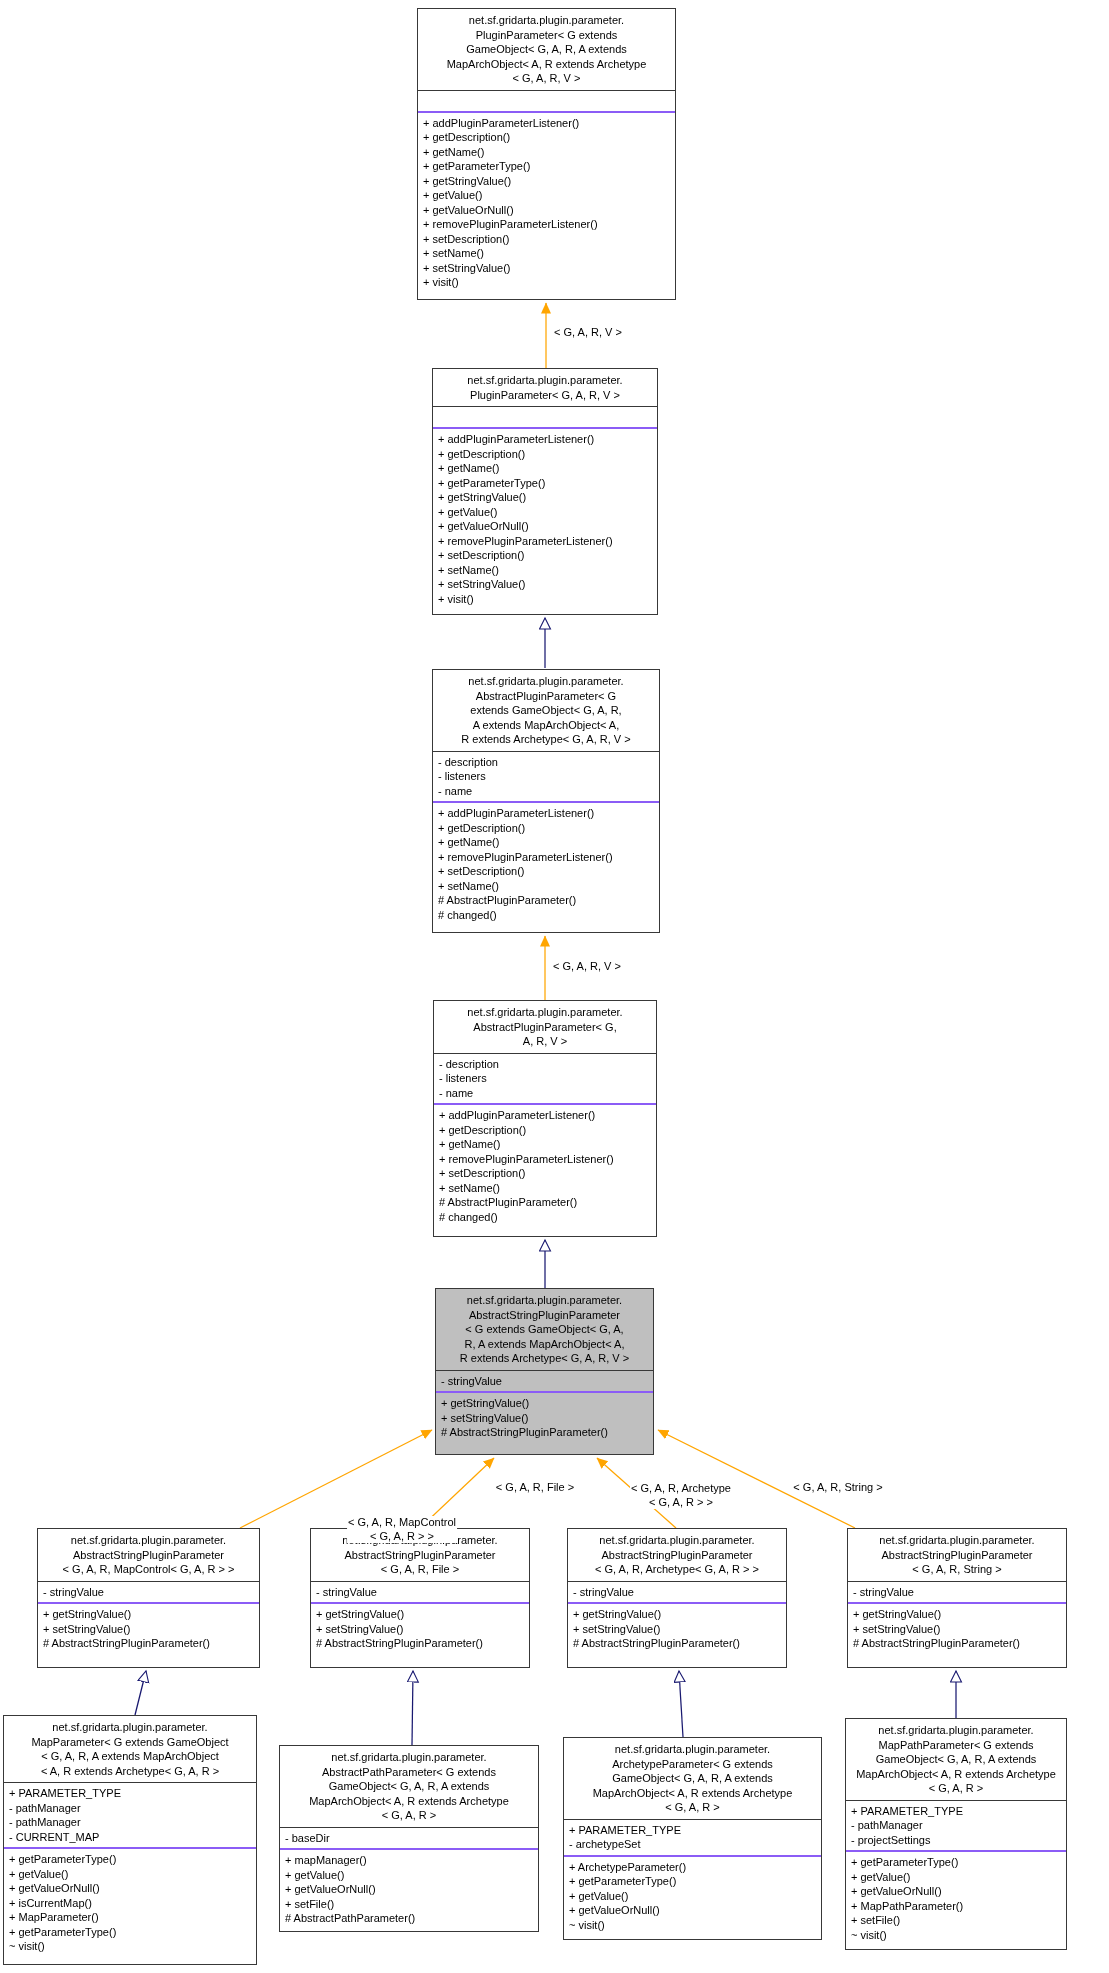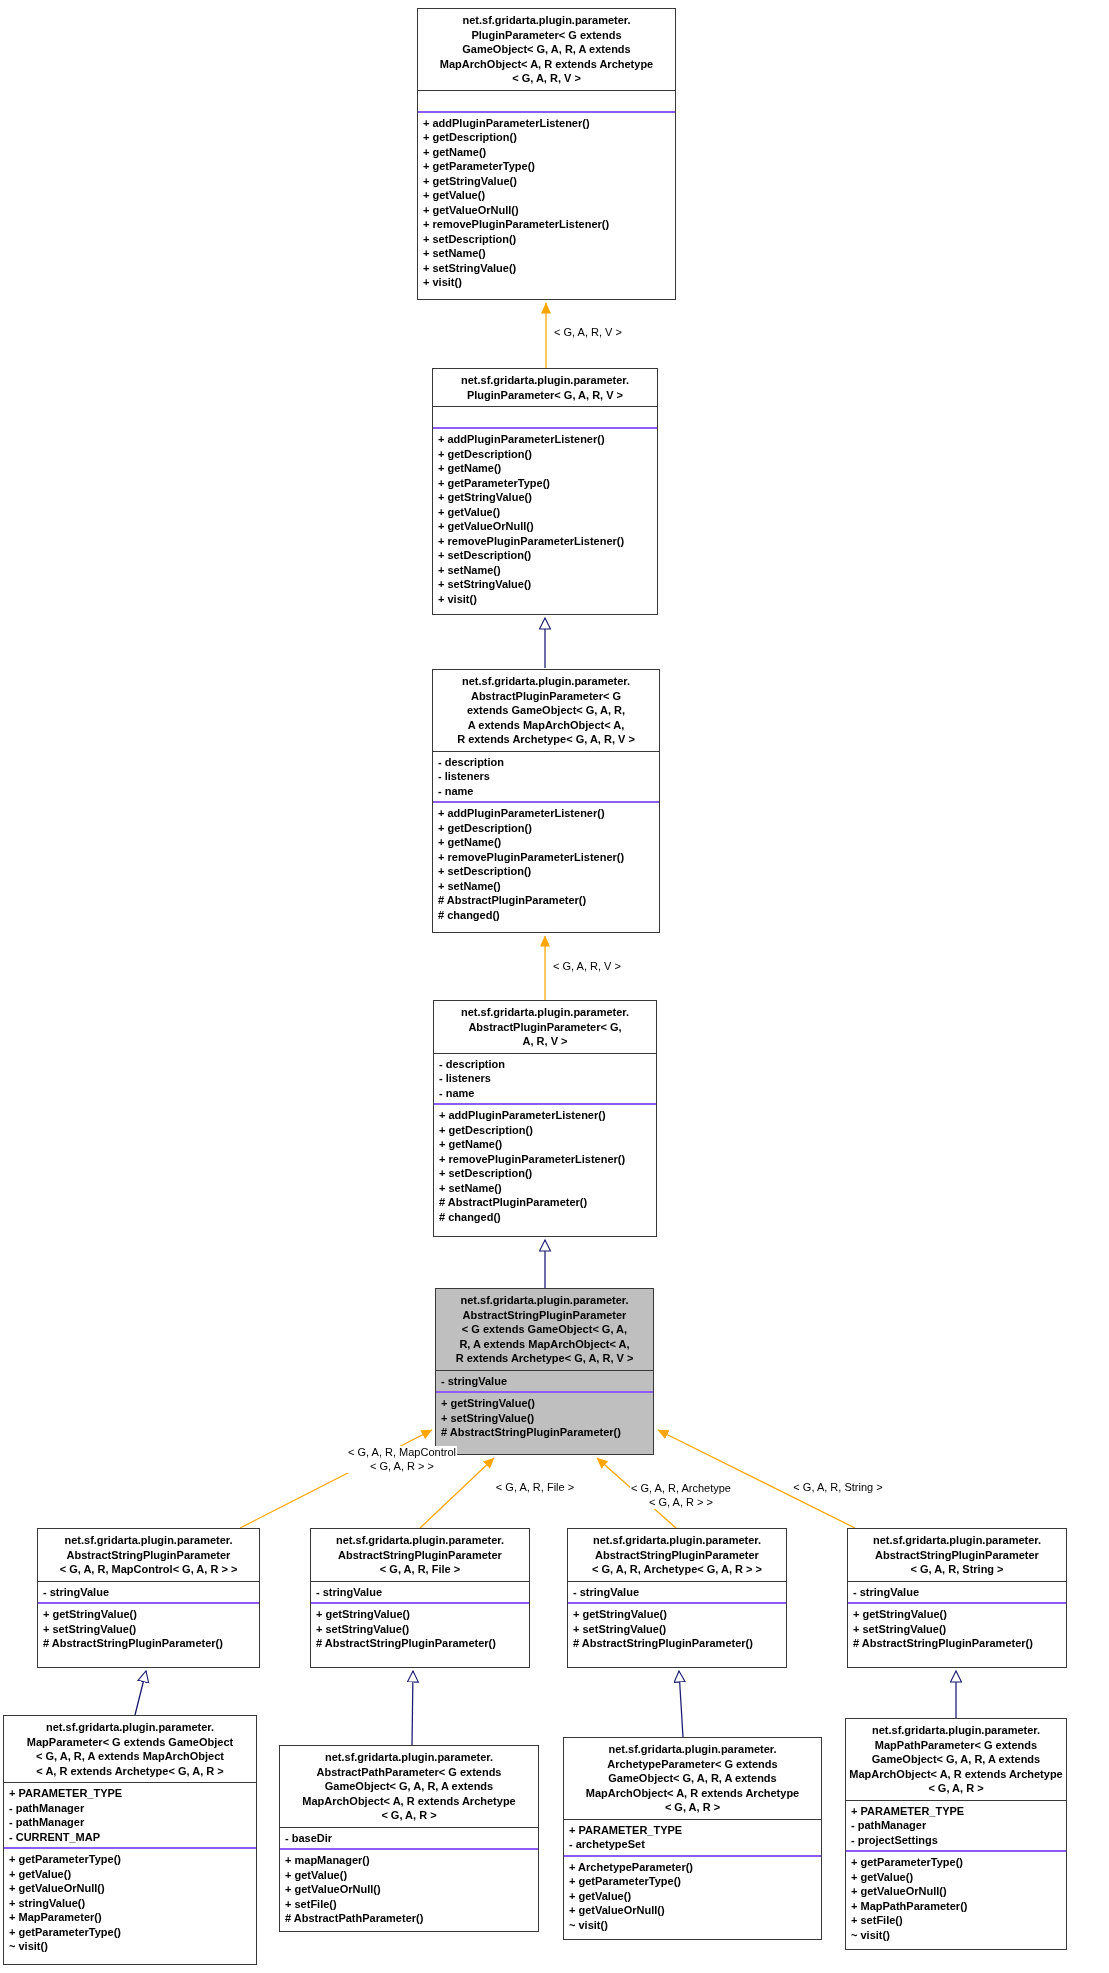--- a/index.html
+++ b/index.html
@@ -3,21 +3,21 @@
 <meta charset="utf-8">
 <style>
   html,body{margin:0;padding:0;background:#ffffff;}
   #canvas{
     position:relative;width:1109px;height:1973px;background:#ffffff;
     font-family:"Liberation Sans",sans-serif;font-size:11px;color:#000;overflow:hidden;
   }
   #edges{position:absolute;left:0;top:0;z-index:0;}
   .uml{
     position:absolute;z-index:1;background:#ffffff;border:1px solid #383838;
-    display:flex;flex-direction:column;box-sizing:border-box;overflow:hidden;font-weight:bold;
+    display:flex;flex-direction:column;box-sizing:border-box;overflow:hidden;
   }
   .uml.hl{background:#bfbfbf;}
   .uml .hd{
     border-bottom:1px solid #383838;text-align:center;padding:4px 3px;
     line-height:14.5px;white-space:nowrap;
   }
   .uml .at{
     border-bottom:2px solid #8b5cf6;padding:3px 5px;line-height:14.5px;
     min-height:14px;white-space:nowrap;
   }
@@ -53,21 +53,21 @@
       <line x1="412" y1="1745" x2="413" y2="1671" stroke="#191970" stroke-width="1.25" marker-end="url(#arrow-open)"></line>
       <line x1="683" y1="1737" x2="679" y2="1671" stroke="#191970" stroke-width="1.25" marker-end="url(#arrow-open)"></line>
       <line x1="956" y1="1718" x2="956" y2="1671" stroke="#191970" stroke-width="1.25" marker-end="url(#arrow-open)"></line>
     </svg>
 <div class="edge-label" style="left: 553px; top: 326px;">
       <div>&lt; G, A, R, V &gt;</div>
     </div>
     <div class="edge-label" style="left: 552px; top: 960px;">
       <div>&lt; G, A, R, V &gt;</div>
     </div>
-    <div class="edge-label center" style="left: 402px; top: 1446px;">
+    <div class="edge-label center" style="left: 402px; top: 1516px;">
       <div>&lt; G, A, R, MapControl</div>
       <div>&lt; G, A, R &gt; &gt;</div>
     </div>
     <div class="edge-label center" style="left: 535px; top: 1481px;">
       <div>&lt; G, A, R, File &gt;</div>
     </div>
     <div class="edge-label center" style="left: 681px; top: 1474px; margin-top: 8px;">
       <div>&lt; G, A, R, Archetype</div>
       <div>&lt; G, A, R &gt; &gt;</div>
     </div>
@@ -252,21 +252,21 @@
       <div class="at">
         <div>+ PARAMETER_TYPE</div>
         <div>- pathManager</div>
         <div>- pathManager</div>
         <div>- CURRENT_MAP</div>
       </div>
       <div class="mt">
         <div>+ getParameterType()</div>
         <div>+ getValue()</div>
         <div>+ getValueOrNull()</div>
-        <div>+ stringValue()</div>
+        <div>+ isCurrentMap()</div>
         <div>+ MapParameter()</div>
         <div>+ getParameterType()</div>
         <div>~ visit()</div>
       </div>
     </div>
     <div class="uml" style="left: 279px; top: 1745px; width: 260px; height: 187px;">
       <div class="hd">
         <div>net.sf.gridarta.plugin.parameter.</div>
         <div>AbstractPathParameter&lt; G extends</div>
         <div>GameObject&lt; G, A, R, A extends</div>

